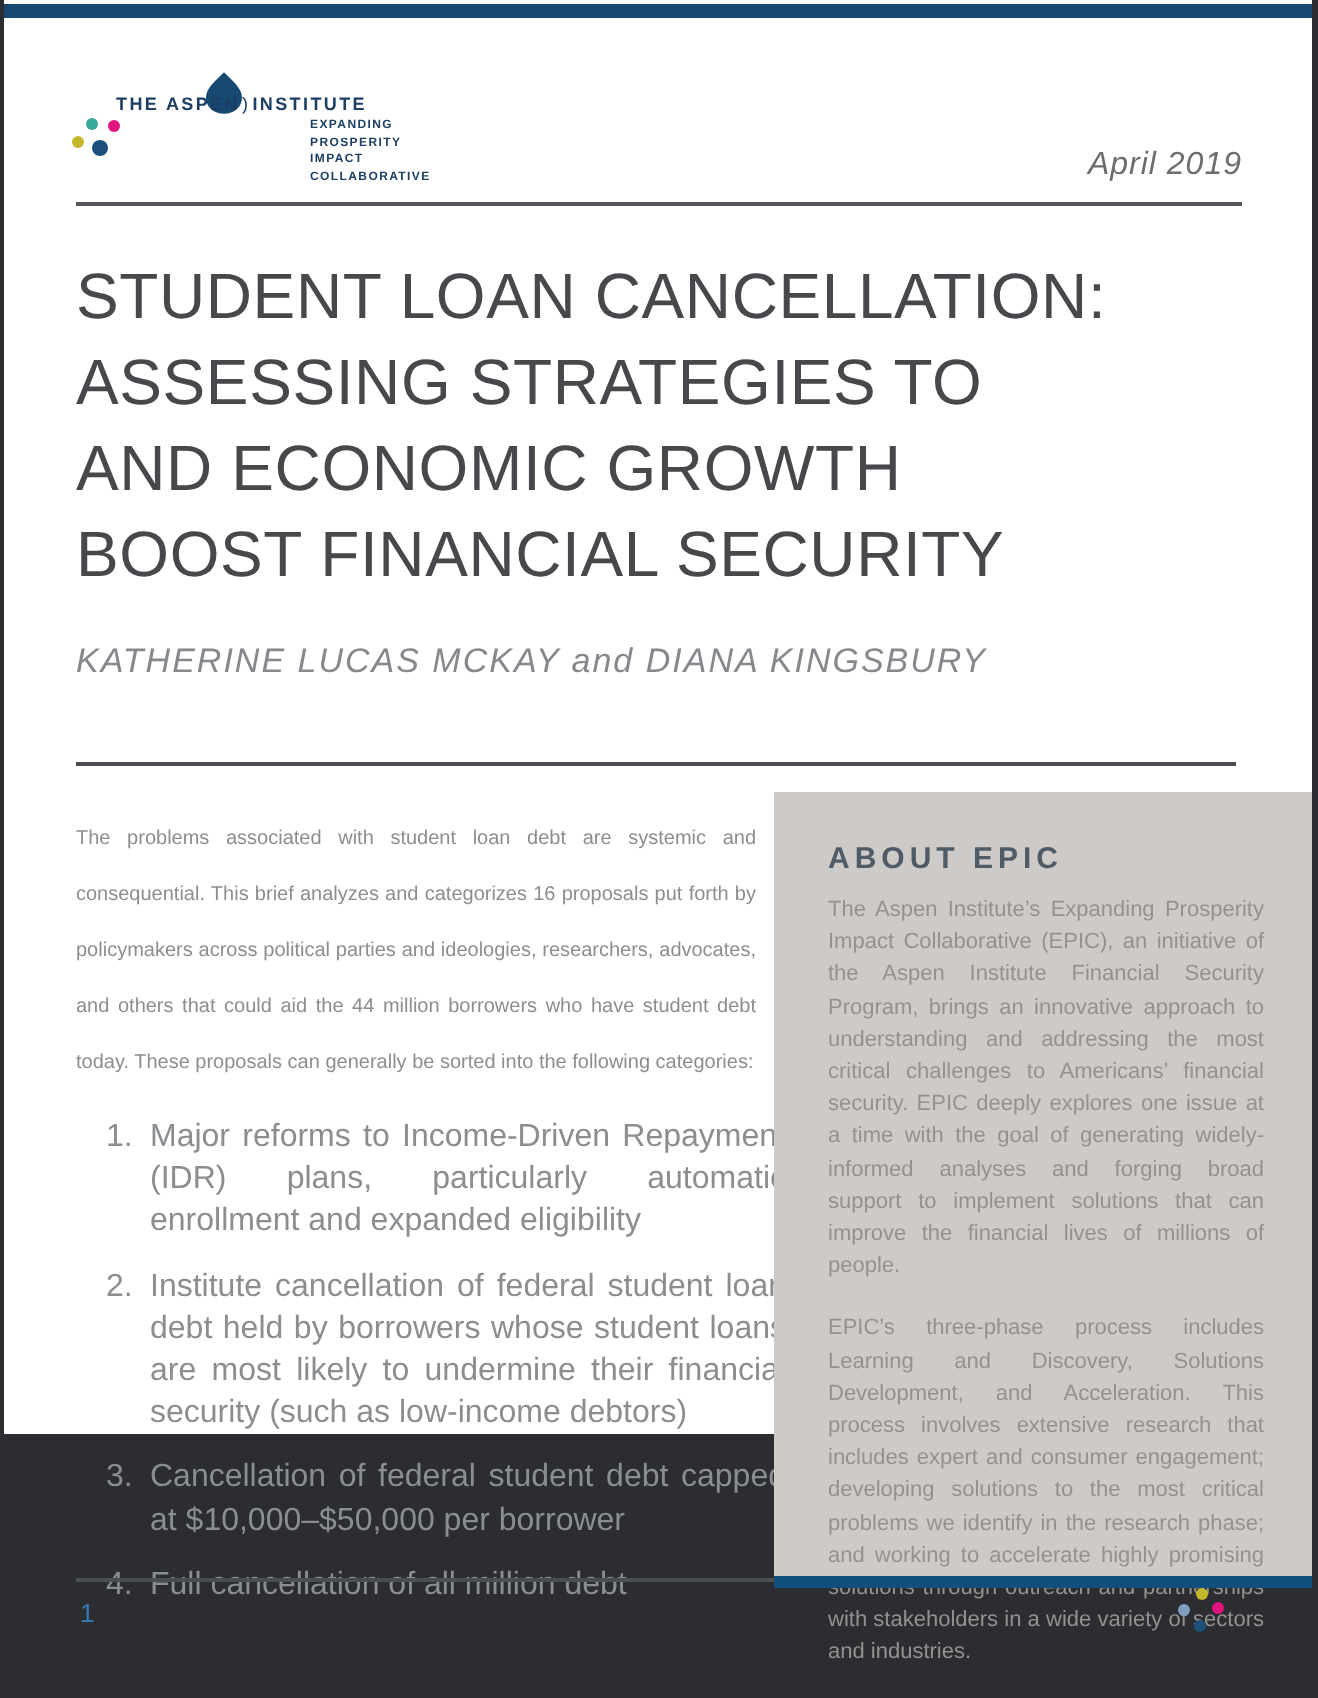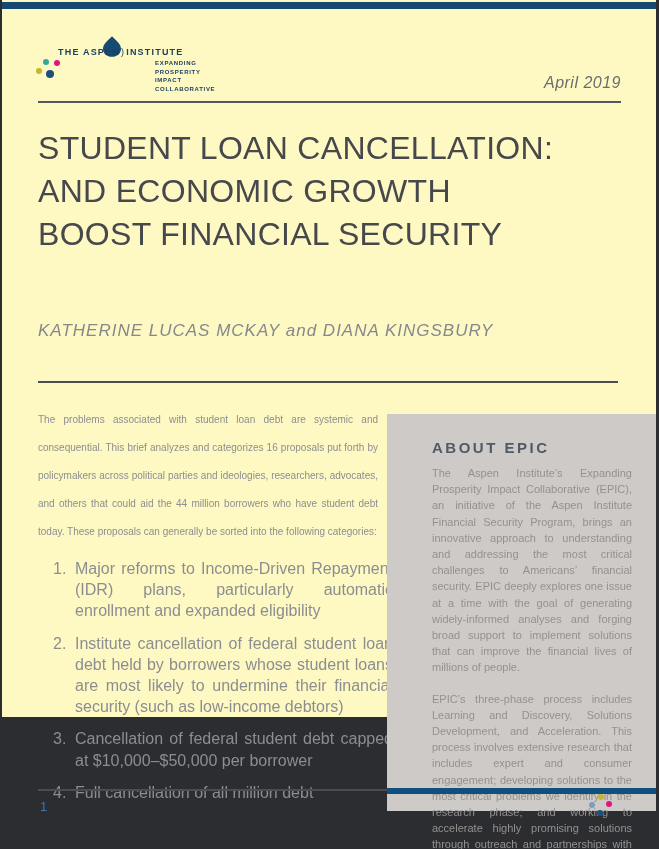--- a/index.html
+++ b/index.html
@@ -9,21 +9,21 @@
     width: 659px;
     height: 849px;
     background: #2c2d30;
     overflow: hidden;
     font-family: "Liberation Sans", sans-serif;
   }
   .page {
     position: absolute;
     left: 2px; top: 0;
     width: 654px; height: 717px;
-    background: #fef9c3;
+    background: #ffffff;
   }
   .topbar {
     position: absolute;
     left: 0; top: 2px; width: 100%; height: 7px;
     background: #164a72;
   }
 
   
   .leaf {
     position: absolute; left: 101px; top: 36px;
@@ -98,24 +98,24 @@
     margin-bottom: 11px;
     text-align: justify;
   }
   .proposals li::before {
     content: counter(item) ".";
     position: absolute; left: 0; top: 0;
   }
 
   
   .about-panel {
-    position: absolute; left: 385px; top: 414px;
+    position: absolute; left: 385px; top: 396px;
     width: 269px; height: 397px;
     background: #cecac8;
-    padding: 25px 24px 0 45px;
+    padding: 25px 24px 0 27px;
   }
   .about-heading {
     color: #4f5b66; font-size: 15px; font-weight: bold;
     letter-spacing: 2.5px; margin-bottom: 9px;
   }
   .about-panel p {
     color: #949190; font-size: 11px; line-height: 16.2px;
     text-align: justify; margin-bottom: 15px;
   }
   .about-bottom-bar {
@@ -165,20 +165,21 @@
       <div>PROSPERITY</div>
       <div>IMPACT</div>
       <div>COLLABORATIVE</div>
     </div>
 
     <div class="date">April 2019</div>
     <div class="hr1"></div>
 
     <h1 class="doc-title">
       <div>STUDENT LOAN CANCELLATION:</div>
+      <div>ASSESSING STRATEGIES TO</div>
       <div>AND ECONOMIC GROWTH</div>
       <div>BOOST FINANCIAL SECURITY</div>
     </h1>
     <div class="authors">KATHERINE LUCAS MCKAY and DIANA KINGSBURY</div>
     <div class="hr2"></div>
 
     <p class="intro">The problems associated with student loan debt are systemic and consequential. This brief analyzes and categorizes 16 proposals put forth by policymakers across political parties and ideologies, researchers, advocates, and others that could aid the 44 million borrowers who have student debt today. These proposals can generally be sorted into the following categories:</p>
     <ol class="proposals">
       <li>Major reforms to Income-Driven Repayment (IDR) plans, particularly automatic enrollment and expanded eligibility</li>
       <li>Institute cancellation of federal student loan debt held by borrowers whose student loans are most likely to undermine their financial security (such as low-income debtors)</li>

